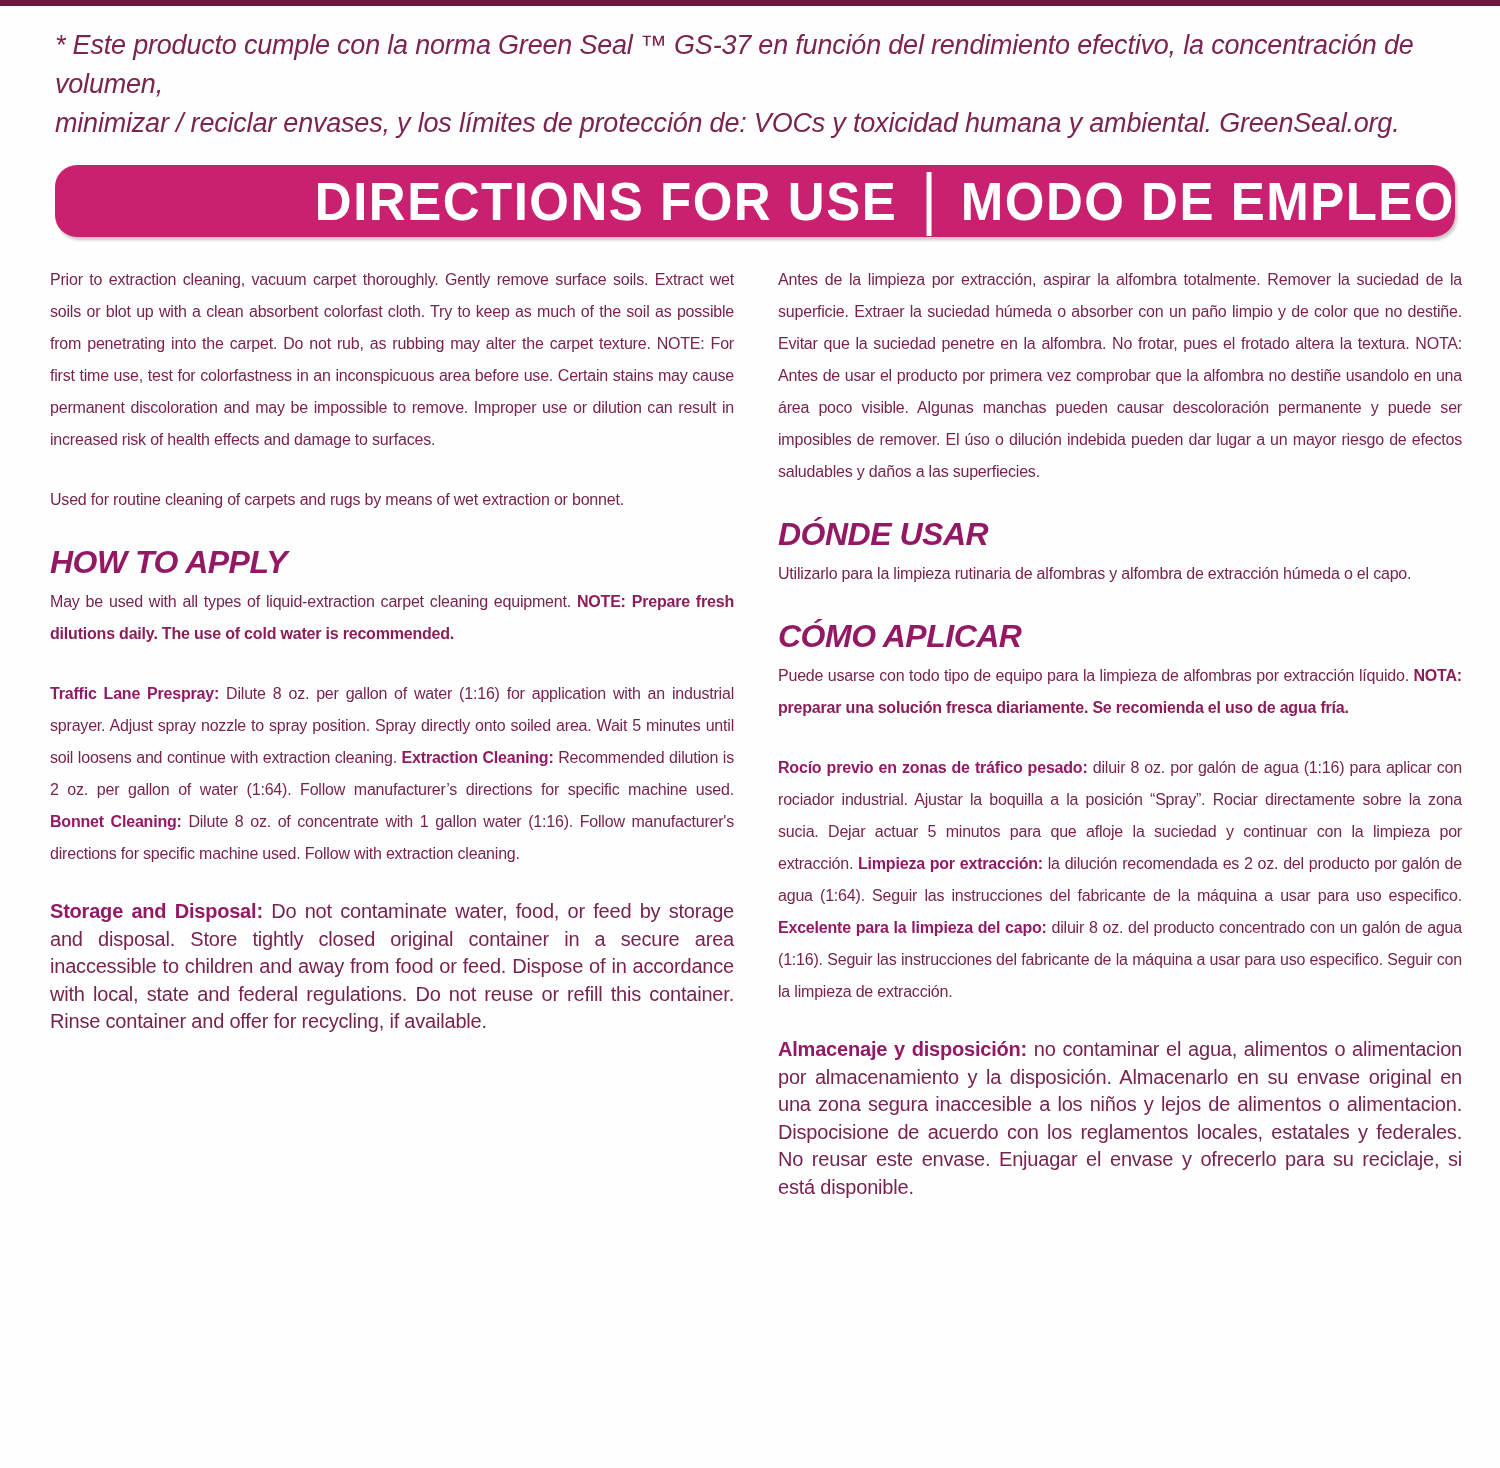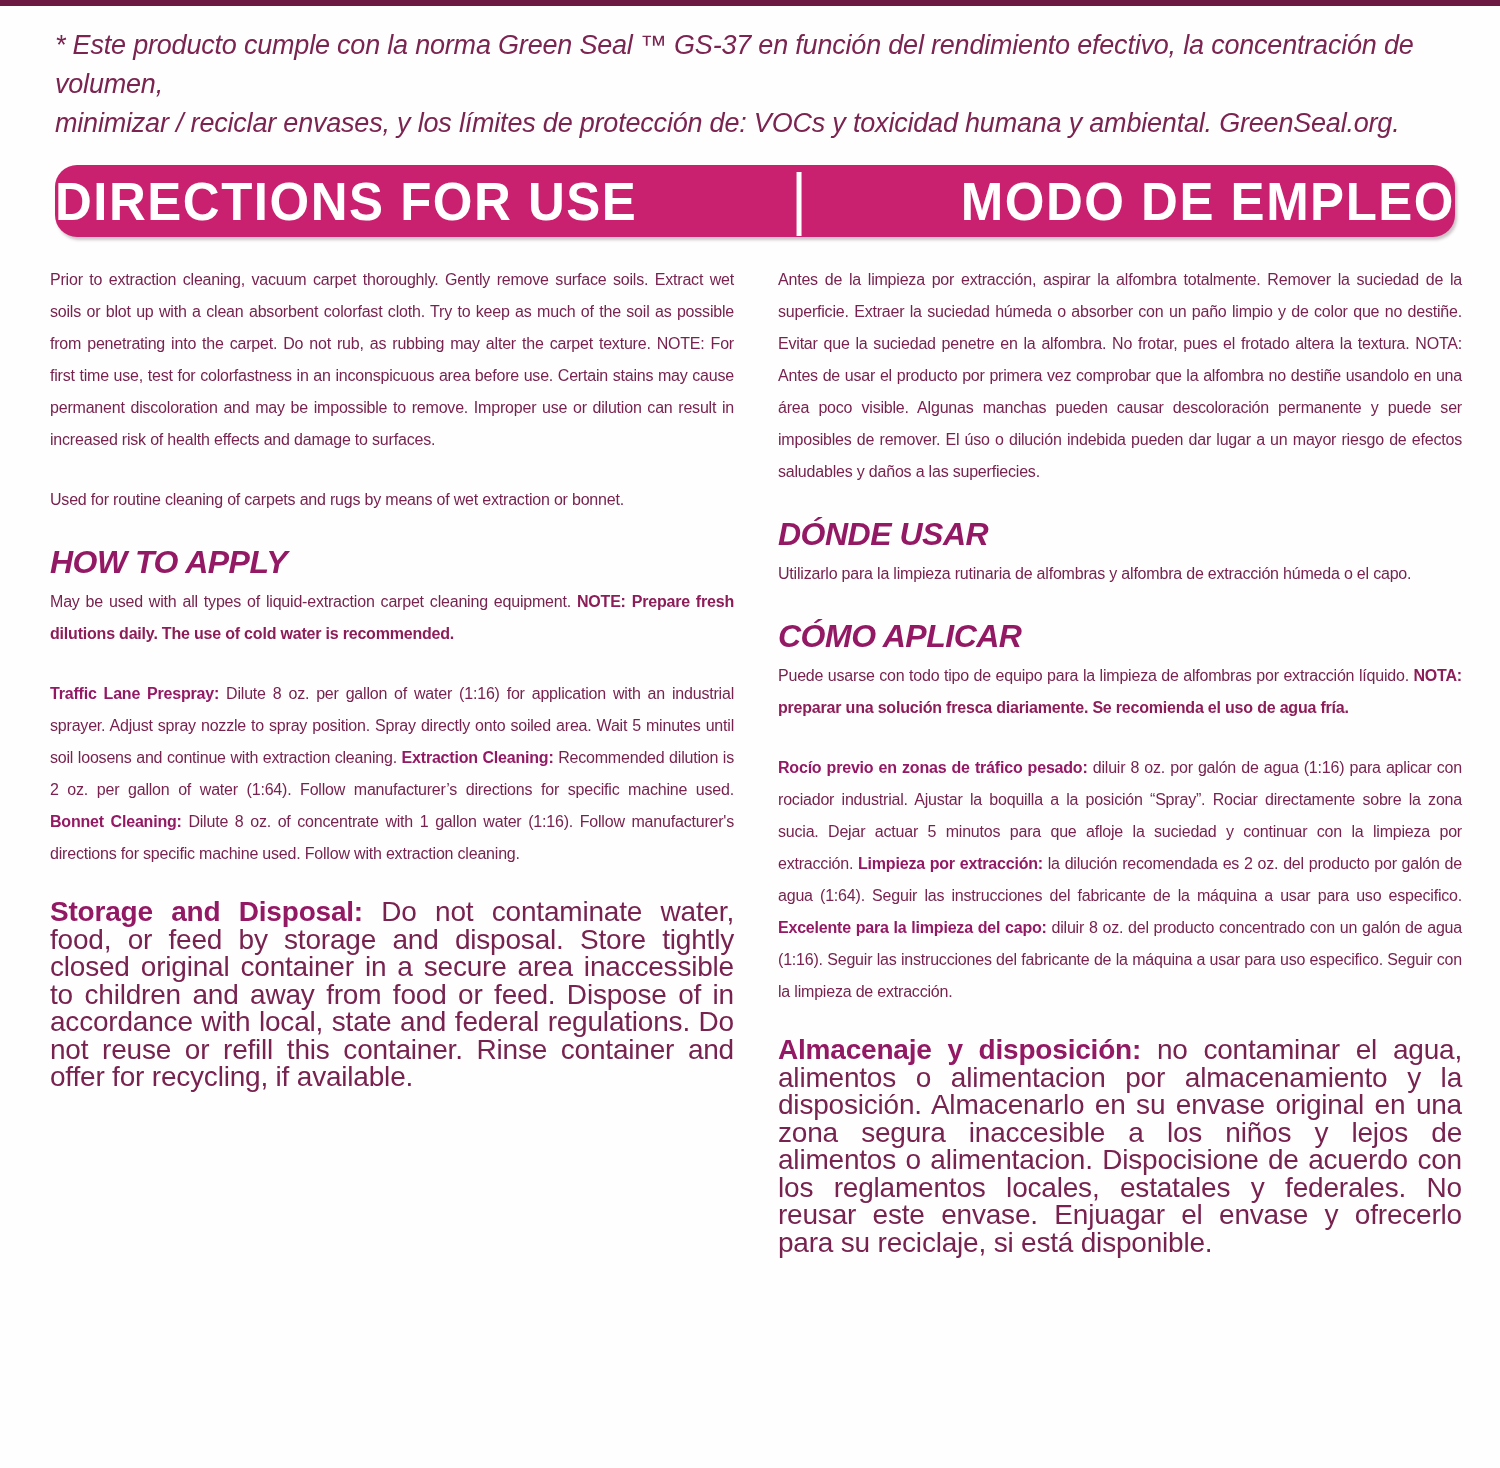--- a/index.html
+++ b/index.html
@@ -27,21 +27,21 @@
   .gs-note + .gs-note { margin-top: 16px; }
   .gs-line { margin: 0; }
   .banner {
     margin: 22px 45px 0 55px;
     height: 72px;
     background: var(--banner-bg, #c9216f);
     border-radius: 22px;
     box-shadow: 2px 3px 3px rgba(60, 20, 40, 0.25);
     display: flex;
     align-items: center;
-    justify-content: space-between;
+    justify-content: flex-end;
     color: var(--banner-fg, #ffffff);
   }
   .banner-text {
     font-size: 51px;
     font-weight: bold;
     letter-spacing: 1.5px;
     transform: scaleY(1.05);
     white-space: nowrap;
   }
   .banner-divider {
@@ -81,21 +81,21 @@
   }
   .lead {
     font-weight: bold;
     color: var(--accent-ink, #941965);
   }
   .note {
     font-weight: bold;
     color: var(--strong-note-ink, #8d1d58);
   }
   .small {
-    font-size: 28px;
+    font-size: 20px;
     line-height: 27.5px;
     margin-bottom: 0;
   }
 </style>
 </head>
 <body>
 
 <div class="page">
 
   <div class="top-strip"></div>

